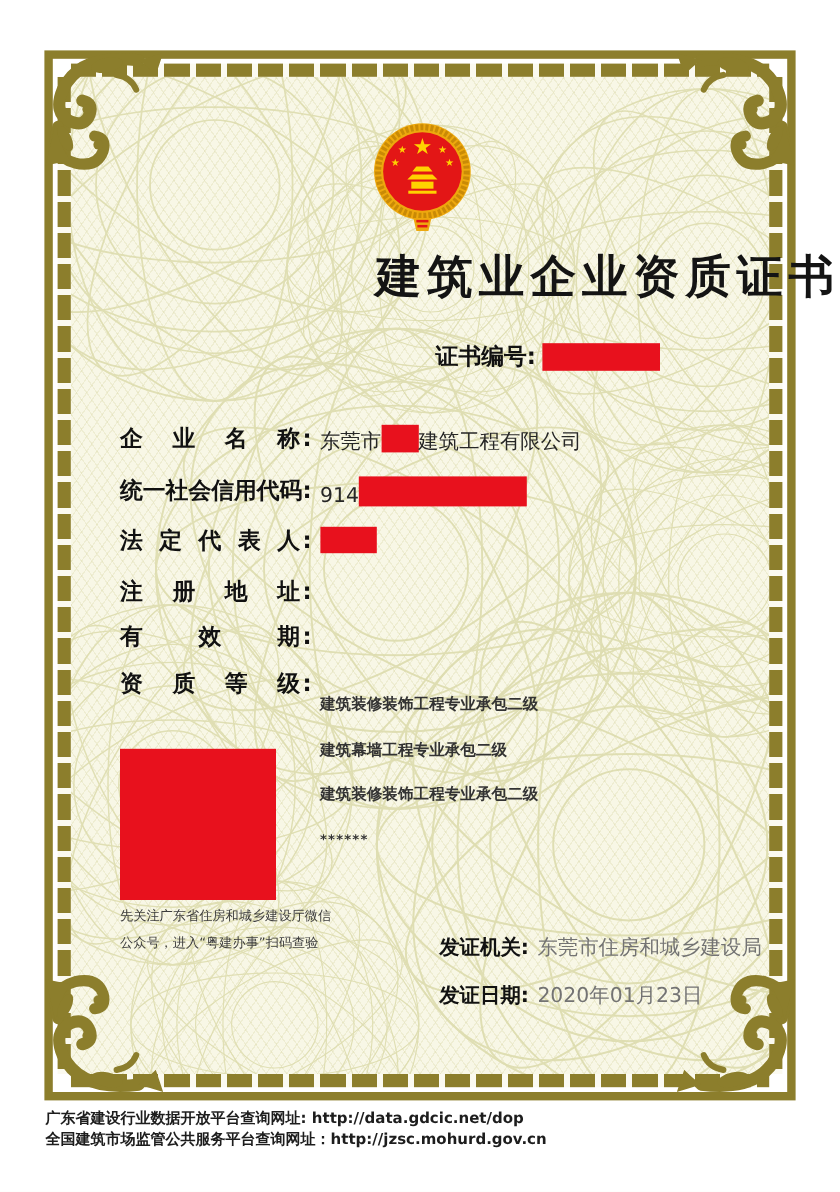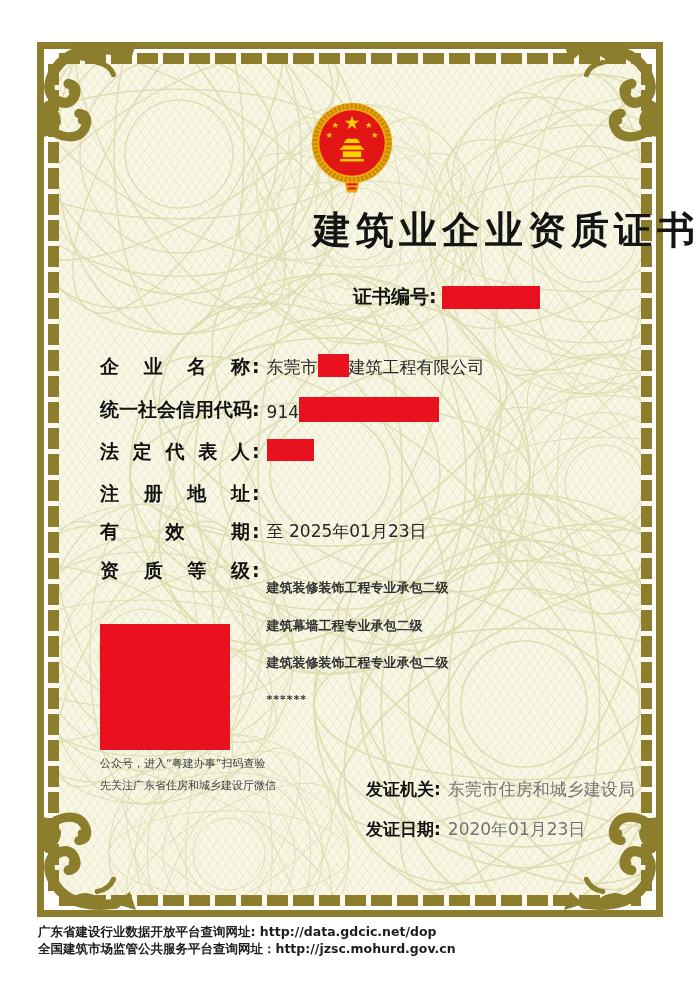--- a/index.html
+++ b/index.html
@@ -31,21 +31,21 @@
       #f8f7e6;
     overflow:hidden;}
   .inner-bg svg{position:absolute;left:0;top:0;}
 
   
   .emblem{position:absolute;left:310px;top:101px;width:84px;height:94px;}
   .cert-title{position:absolute;left:0;top:205px;width:700px;text-align:right;
     font-size:38px;font-weight:800;letter-spacing:5px;color:#141414;}
 
   
-  .certno-row{position:absolute;left:353px;top:284px;display:flex;align-items:center;}
+  .certno-row{position:absolute;left:363px;top:284px;display:flex;align-items:center;}
   .certno-label{font-size:19px;font-weight:700;color:#111;}
   .redact{background:#e8111d;display:inline-block;}
   .certno-row .redact{width:98px;height:23px;margin-left:5px;}
 
   
   .field-row{position:absolute;left:100px;display:flex;align-items:flex-start;}
   .flabel{display:flex;justify-content:space-between;width:150px;
     font-size:19px;font-weight:700;color:#111;line-height:24px;}
   .fcolon{font-size:19px;font-weight:700;color:#111;line-height:24px;margin:0 7px 0 2px;}
   .fvalue{font-size:17px;font-weight:500;color:#262626;line-height:24px;white-space:nowrap;}
@@ -229,43 +229,42 @@
     <span class="fcolon">:</span>
   </div>
 
   <div class="field-row r-validity">
     <span class="flabel js-spread">
         <span>有</span>
         <span>效</span>
         <span>期</span>
       </span>
     <span class="fcolon">:</span>
-    <div class="fvalue">至 2025年01月23日</div>
   </div>
 
   <div class="field-row r-qual">
     <span class="flabel js-spread">
         <span>资</span>
         <span>质</span>
         <span>等</span>
         <span>级</span>
       </span>
     <span class="fcolon">:</span>
     <div class="qual-lines">
       <div>建筑装修装饰工程专业承包二级</div>
       <div>建筑幕墙工程专业承包二级</div>
       <div>建筑装修装饰工程专业承包二级</div>
       <div class="stars">******</div>
     </div>
   </div>
 
   <div class="qr-redact"></div>
   <div class="wechat-note">
+    <div>先关注广东省住房和城乡建设厅微信</div>
     <div>公众号，进入“粤建办事”扫码查验</div>
-    <div>先关注广东省住房和城乡建设厅微信</div>
   </div>
 
   <div class="issue-row issue-authority">
     <span class="issue-label">发证机关:</span>
     <span class="issue-value">东莞市住房和城乡建设局</span>
   </div>
   <div class="issue-row issue-date">
     <span class="issue-label">发证日期:</span>
     <span class="issue-value">2020年01月23日</span>
   </div>

